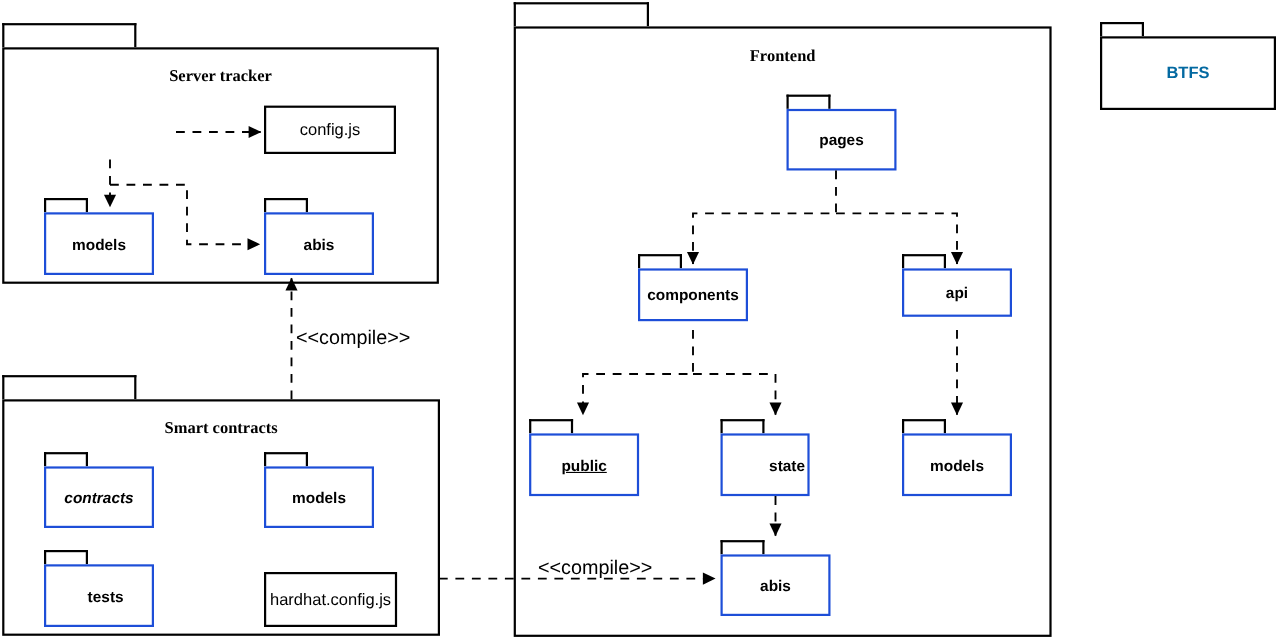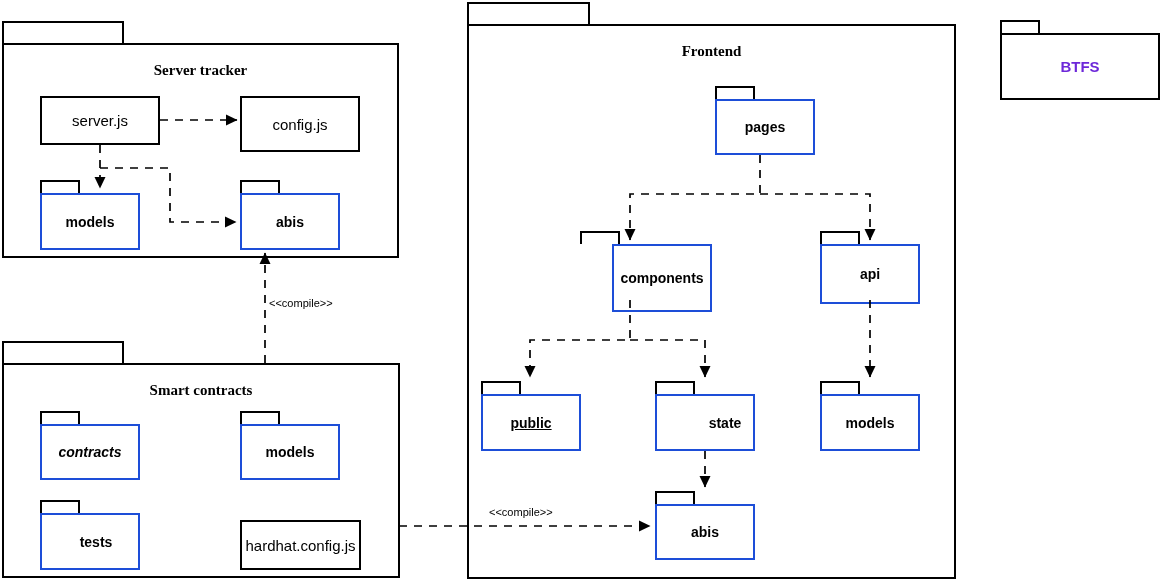--- a/index.html
+++ b/index.html
@@ -72,34 +72,34 @@
     color: #000;
   }
   
   .edges {
     position: absolute;
     left: 0; top: 0;
     pointer-events: none;
   }
   .edge-label {
     position: absolute;
-    font-size: 11px;
+    font-size: 18px;
     color: #000;
     white-space: nowrap;
     background: transparent;
   }
   .btfs-title {
     width: 100%;
     height: 100%;
     display: flex;
     align-items: center;
     justify-content: center;
     font-weight: bold;
     font-size: 15px;
-    color: #6d28d9;
+    color: #0369a1;
   }
 </style>
 </head>
 <body>
 
 <div class="canvas">
 
   <div class="pkg-tab" style="left:2px; top:21px; width:122px; height:22px;"></div>
   <div class="pkg-body" style="left:2px; top:43px; width:397px; height:215px;">
     <div class="pkg-title">Server tracker</div>
@@ -113,22 +113,21 @@
   <div class="pkg-tab" style="left:467px; top:2px; width:123px; height:22px;"></div>
   <div class="pkg-body" style="left:467px; top:24px; width:489px; height:555px;">
     <div class="pkg-title">Frontend</div>
   </div>
 
   <div class="pkg-tab" style="left:1000px; top:20px; width:40px; height:13px;"></div>
   <div class="pkg-body" style="left:1000px; top:33px; width:160px; height:67px;">
     <div class="btfs-title">BTFS</div>
   </div>
 
-  <div class="file-rect" style="left:40px; top:96px; width:120px; height:49px;">server.js</div>
-  <div class="file-rect" style="left:240px; top:96px; width:120px; height:56px;text-align:center;">config.js</div>
+  <div class="file-rect" style="left:240px; top:96px; width:120px; height:44px;text-align:center;">config.js</div>
 
   <div class="folder" style="left:40px; top:180px;">
     <div class="folder-tab"></div>
     <div class="folder-body" style="width:100px; height:57px;">models</div>
   </div>
 
   <div class="folder" style="left:240px; top:180px;">
     <div class="folder-tab"></div>
     <div class="folder-body" style="width:100px; height:57px;">abis</div>
   </div>
@@ -150,36 +149,36 @@
 
   <div class="file-rect" style="left:240px; top:520px; width:121px; height:50px;">hardhat.config.js</div>
 
   <div class="folder" style="left:715px; top:86px;">
     <div class="folder-tab"></div>
     <div class="folder-body" style="width:100px; height:56px;">pages</div>
   </div>
 
   <div class="folder" style="left:580px; top:231px;">
     <div class="folder-tab"></div>
-    <div class="folder-body" style="width:100px; height:68px;margin-left:32px;">components</div>
+    <div class="folder-body" style="width:100px; height:48px;">components</div>
   </div>
 
   <div class="folder" style="left:820px; top:231px;">
     <div class="folder-tab"></div>
-    <div class="folder-body" style="width:100px; height:60px;">api</div>
+    <div class="folder-body" style="width:100px; height:44px;">api</div>
   </div>
 
   <div class="folder" style="left:481px; top:381px;">
     <div class="folder-tab"></div>
     <div class="folder-body" style="width:100px; height:57px;text-decoration:underline;">public</div>
   </div>
 
   <div class="folder" style="left:655px; top:381px;">
     <div class="folder-tab"></div>
-    <div class="folder-body" style="width:100px; height:57px;padding-left:40px;">state</div>
+    <div class="folder-body" style="width:81px; height:57px;padding-left:40px;">state</div>
   </div>
 
   <div class="folder" style="left:820px; top:381px;">
     <div class="folder-tab"></div>
     <div class="folder-body" style="width:100px; height:57px;">models</div>
   </div>
 
   <div class="folder" style="left:655px; top:491px;">
     <div class="folder-tab"></div>
     <div class="folder-body" style="width:100px; height:56px;">abis</div>

